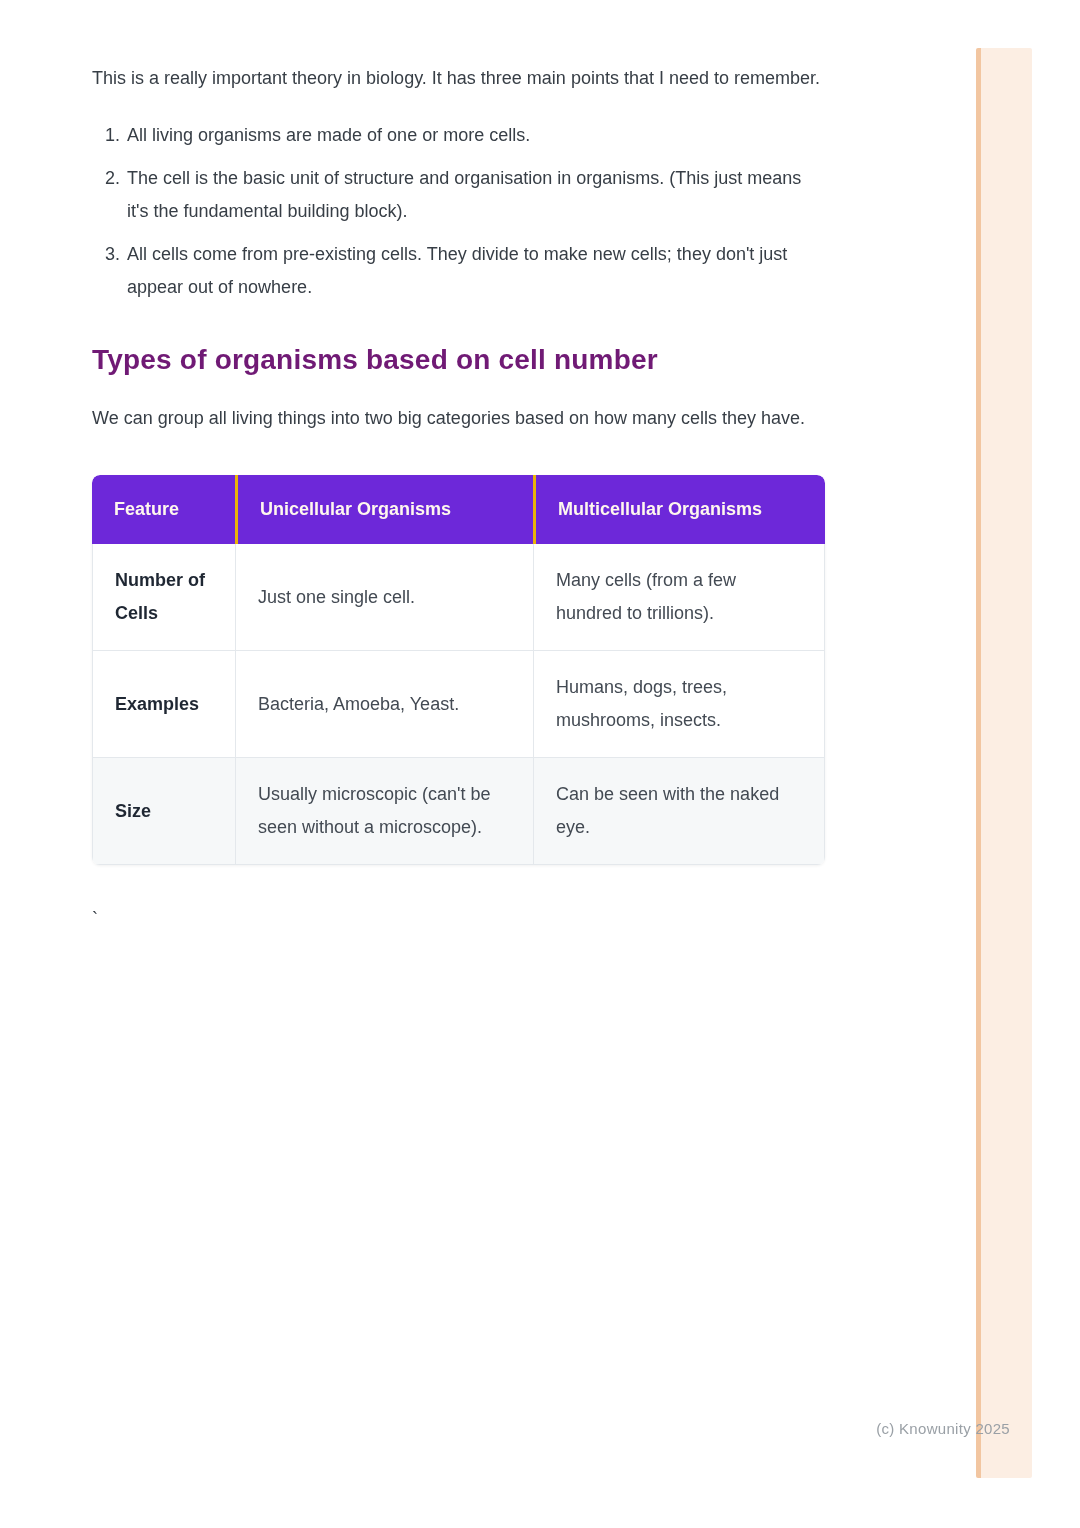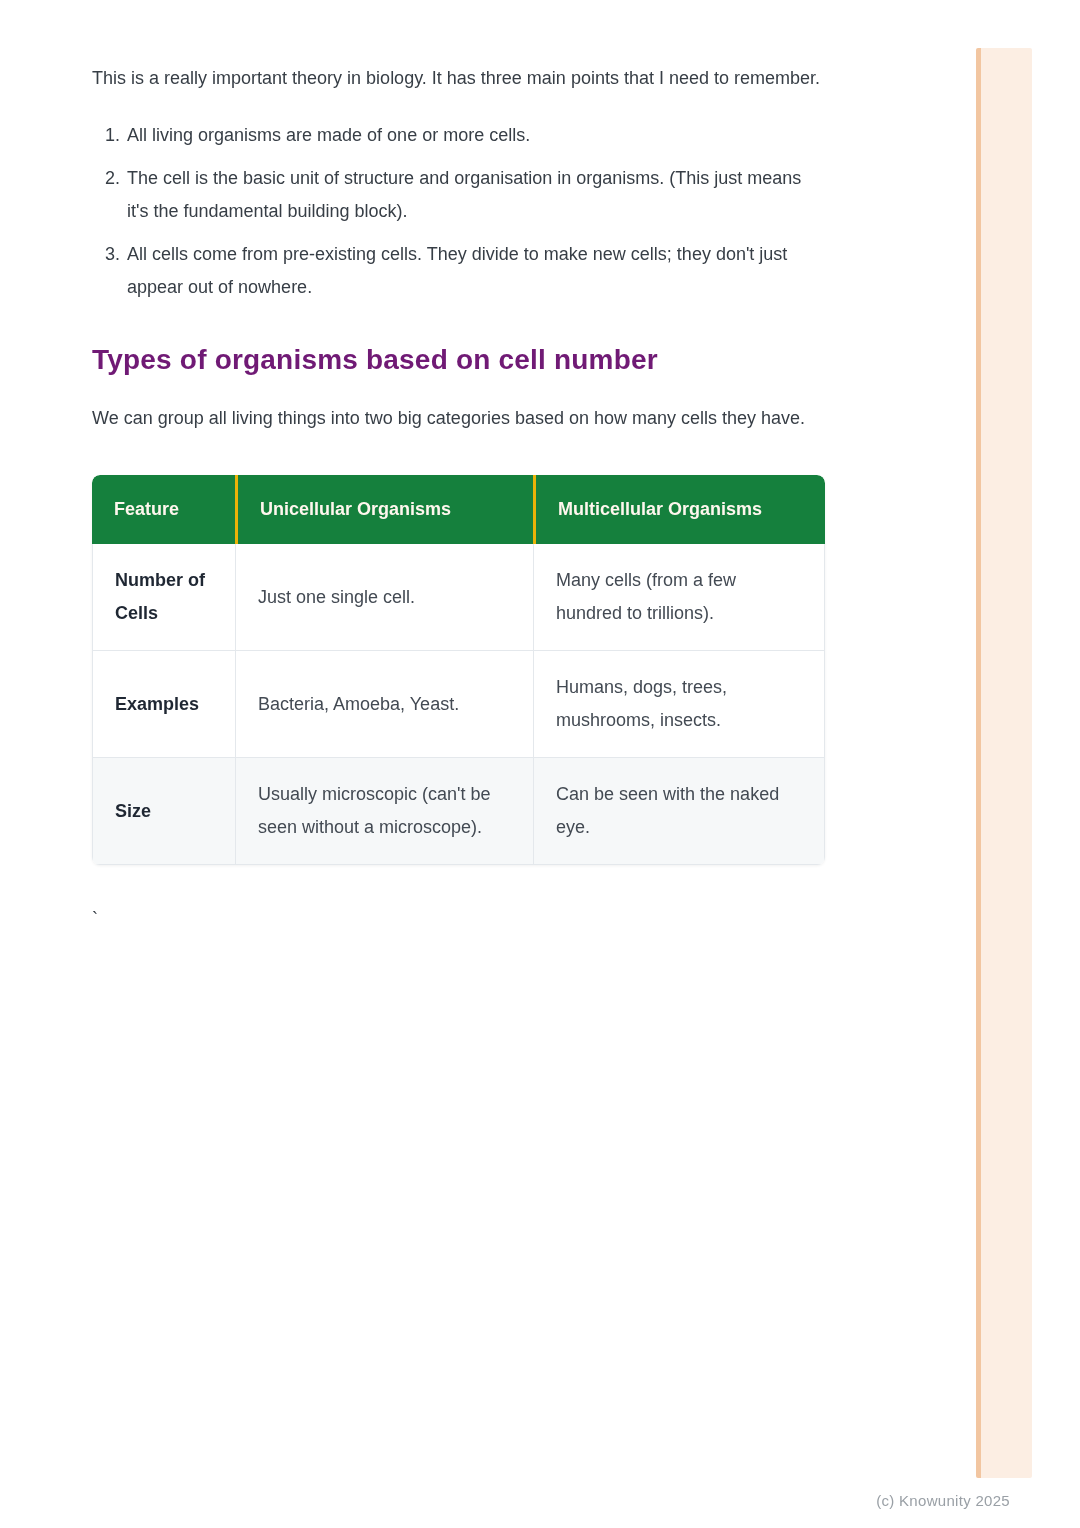--- a/index.html
+++ b/index.html
@@ -65,21 +65,21 @@
     border-radius: 8px;
     box-shadow: 0 1px 3px rgba(0,0,0,0.06);
     overflow: hidden;
     font-size: 18px;
   }
   table.compare col.c1 { width: 143px; }
   table.compare col.c2 { width: 298px; }
   table.compare col.c3 { width: 292px; }
 
   table.compare th {
-    background: #15803d;
+    background: #6d28d9;
     color: #fff7ee;
     font-weight: 600;
     text-align: left;
     padding: 24px 20px 24px 22px;
     font-size: 18px;
   }
   table.compare th + th { border-left: 3px solid #eab308; }
   table.compare thead tr th:first-child { border-top-left-radius: 8px; }
   table.compare thead tr th:last-child { border-top-right-radius: 8px; }
 
@@ -102,21 +102,21 @@
   .stray-char {
     font-size: 18px;
     color: #373e46;
     margin-top: 44px;
     line-height: 20px;
   }
 
   .footer-credit {
     position: absolute;
     right: 70px;
-    top: 1492px;
+    top: 1420px;
     font-size: 15px;
     color: #9aa0a6;
     z-index: 2;
     letter-spacing: 0.3px;
   }
 </style>
 </head>
 <body>
 
 <div class="side-stripe"></div>

